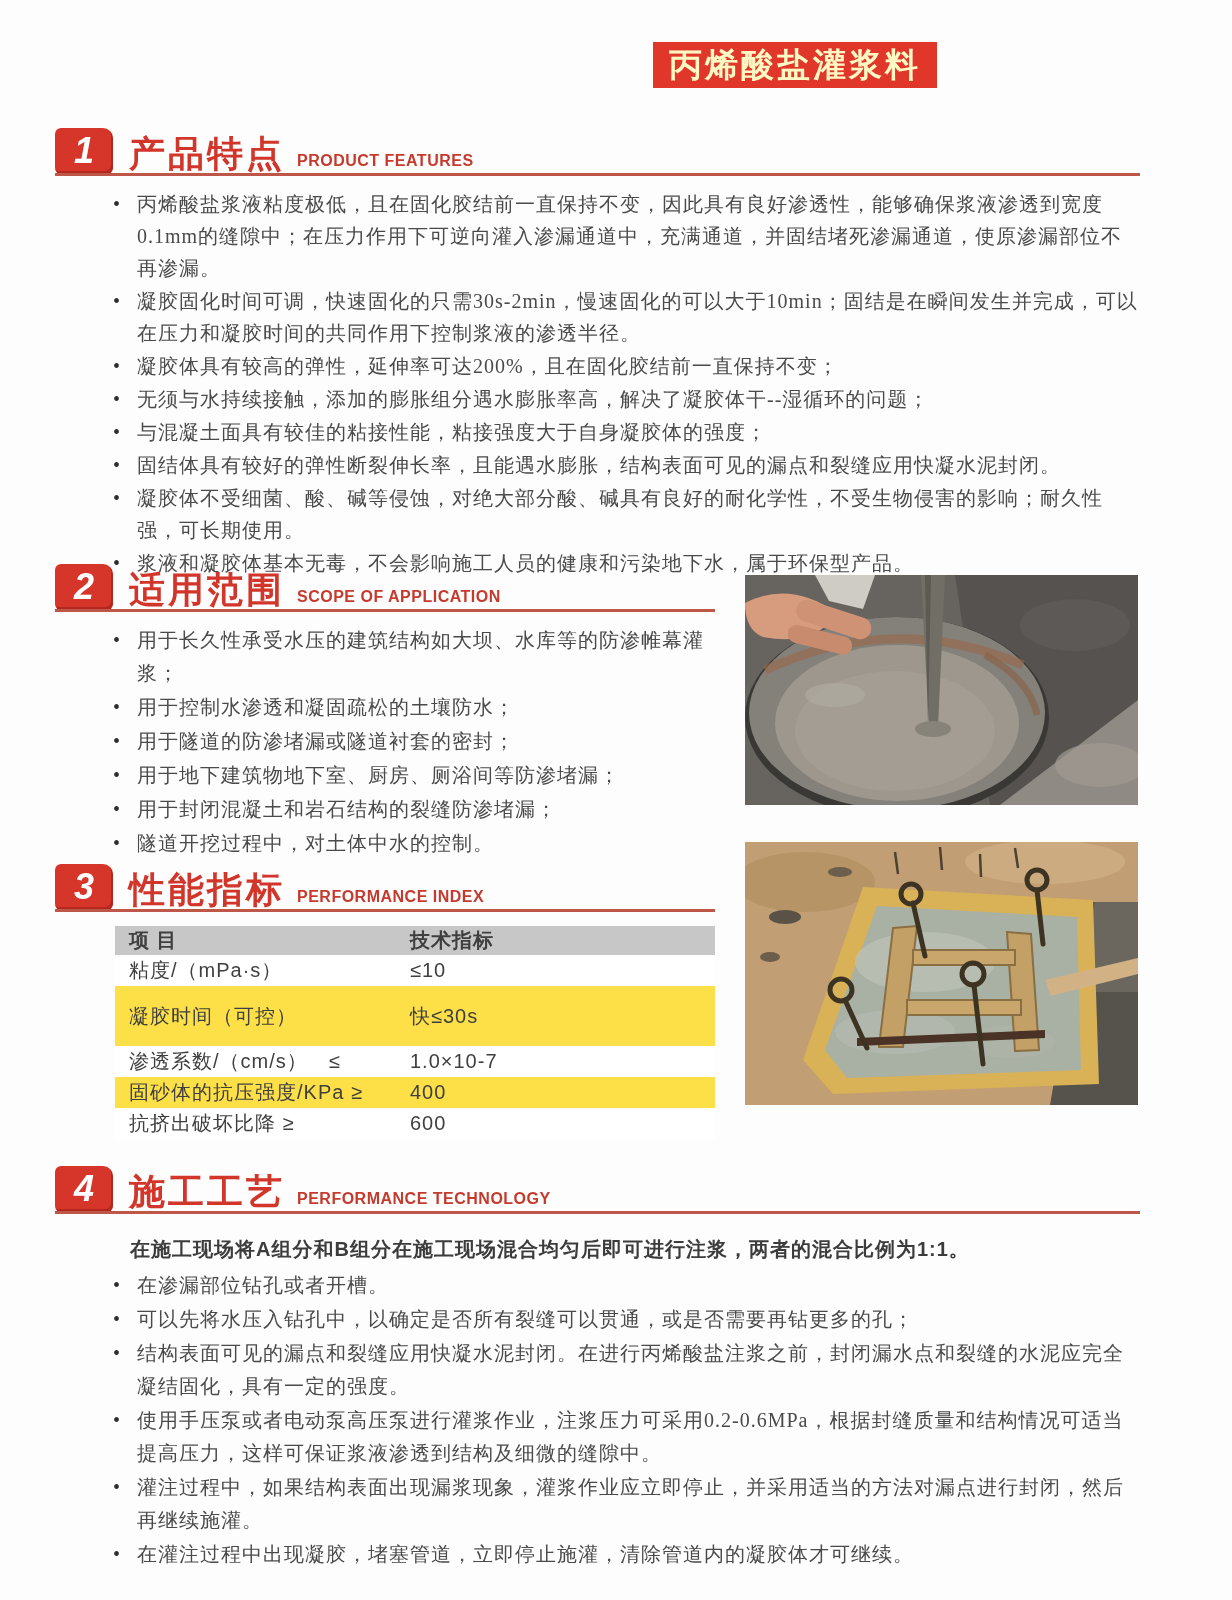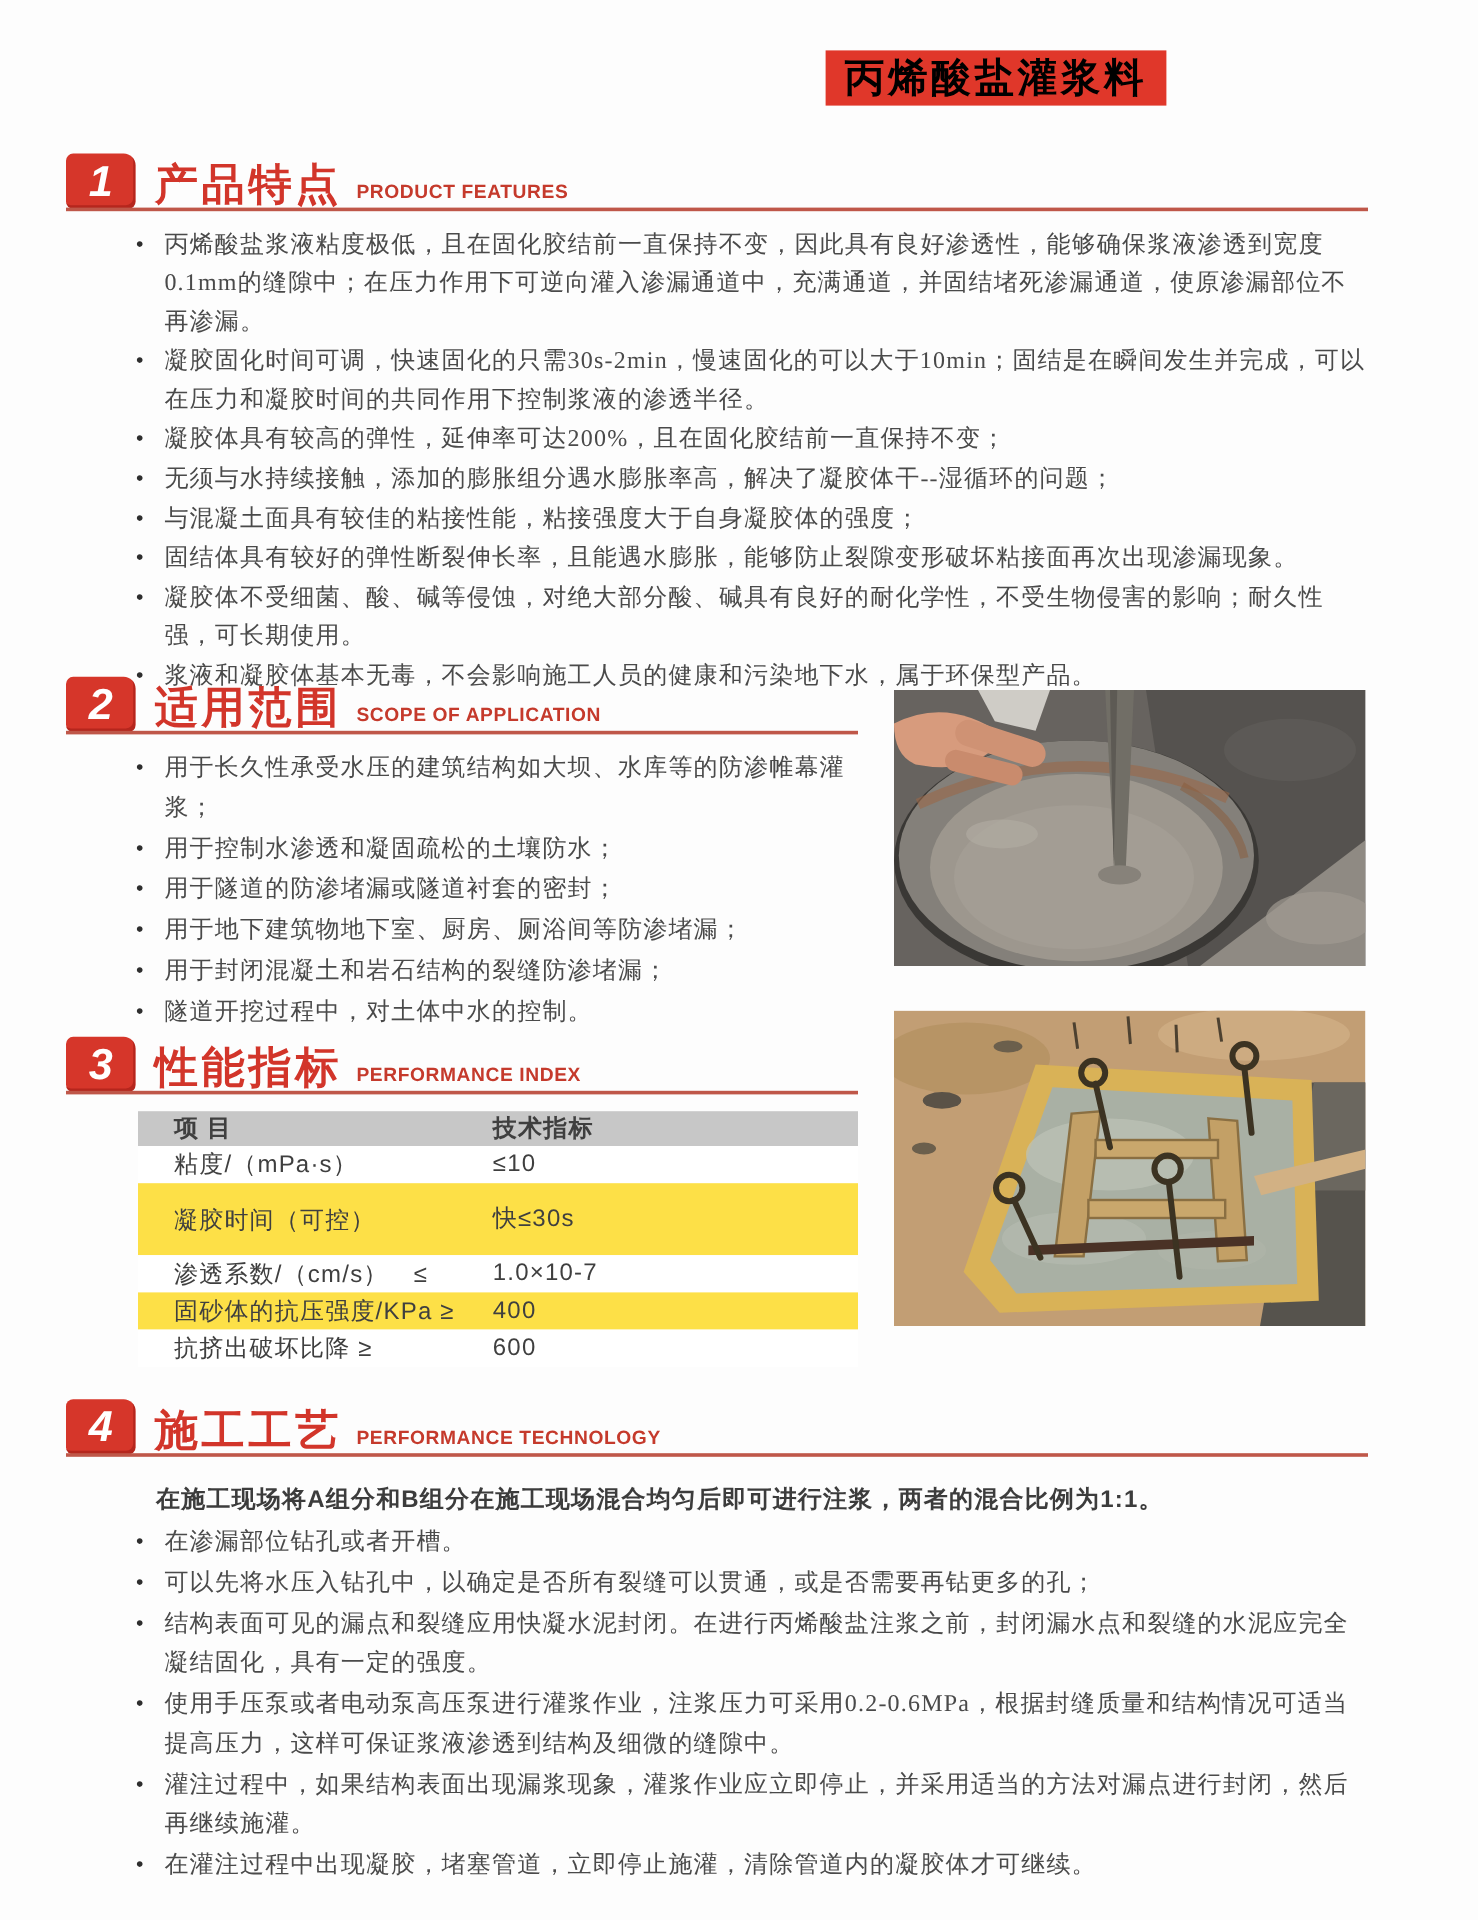--- a/index.html
+++ b/index.html
@@ -6,22 +6,22 @@
     --red:#d2352a;
     --red2:#c53a2c;
     --line:#bf5749;
     --text:#4a4a4a;
   }
   *{box-sizing:border-box;margin:0;padding:0;}
   body{background:#ffffff;font-family:"Liberation Sans", sans-serif;}
   .page{position:relative;width:1232px;height:1600px;background:#fdfdfd;overflow:hidden;}
 
   
-  .banner{position:absolute;left:688px;top:42px;height:46px;background:#e0372a;
-    color:#000000;font-size:33px;font-weight:bold;letter-spacing:3px;
+  .banner{position:absolute;left:653px;top:42px;height:46px;background:#e0372a;
+    color:#fef9c3;font-size:33px;font-weight:bold;letter-spacing:3px;
     display:flex;align-items:center;padding:0 16px;}
 
   
   .sec{position:absolute;left:55px;width:1085px;}
   .sec-header{position:relative;height:50px;display:flex;align-items:flex-end;}
   .num{width:58px;height:46px;margin-bottom:-2px;background:#d6362a;border-radius:6px 10px 6px 6px;
     display:flex;align-items:center;justify-content:center;
     font-style:italic;font-weight:bold;font-size:36px;color:#fff;
     box-shadow:inset -2px -3px 0 rgba(120,10,5,.35);}
   .t-cn{margin-left:16px;font-size:36px;font-weight:bold;color:var(--red);line-height:1;letter-spacing:3px;}
@@ -35,21 +35,21 @@
   .bullets li::before{content:"•";position:absolute;left:6px;top:0;color:#2e2e2e;}
   .sec2 .bullets li, .sec4 .bullets li{line-height:33px;}
 
   .sec1{top:122px;}
   .sec2{top:558px;width:660px;}
   .sec3{top:858px;width:660px;}
   .sec4{top:1160px;}
 
   
   .ptable{margin:18px 0 0 60px;width:600px;font-size:20px;color:#3f3f3f;letter-spacing:1px;}
-  .trow{display:flex;align-items:center;min-height:31px;padding:1px 16px;background:#fff;}
+  .trow{display:flex;align-items:center;min-height:31px;padding:1px 0;background:#fff;}
   .trow.thead{background:#c7c7c7;font-weight:bold;min-height:28px;}
   .trow.alt{background:#fde047;}
   .tc{display:block;}
   .c1{width:295px;padding-left:14px;}
   .c2{width:305px;}
   .tall{min-height:60px;}
   .tall .c2 div{line-height:29px;}
 
   
   .intro{margin:26px 0 4px 75px;font-size:20px;font-weight:bold;color:#3c3c3c;letter-spacing:1px;}
@@ -74,21 +74,21 @@
       <div class="t-cn">产品特点</div>
       <div class="t-en">PRODUCT FEATURES</div>
       <div class="underline"></div>
     </div>
     <ul class="bullets">
       <li>丙烯酸盐浆液粘度极低，且在固化胶结前一直保持不变，因此具有良好渗透性，能够确保浆液渗透到宽度0.1mm的缝隙中；在压力作用下可逆向灌入渗漏通道中，充满通道，并固结堵死渗漏通道，使原渗漏部位不再渗漏。</li>
       <li>凝胶固化时间可调，快速固化的只需30s-2min，慢速固化的可以大于10min；固结是在瞬间发生并完成，可以在压力和凝胶时间的共同作用下控制浆液的渗透半径。</li>
       <li>凝胶体具有较高的弹性，延伸率可达200%，且在固化胶结前一直保持不变；</li>
       <li>无须与水持续接触，添加的膨胀组分遇水膨胀率高，解决了凝胶体干--湿循环的问题；</li>
       <li>与混凝土面具有较佳的粘接性能，粘接强度大于自身凝胶体的强度；</li>
-      <li>固结体具有较好的弹性断裂伸长率，且能遇水膨胀，能够防止裂隙变形破坏粘接面再次出现渗漏现象。</li>
+      <li>固结体具有较好的弹性断裂伸长率，且能遇水膨胀，结构表面可见的漏点和裂缝应用快凝水泥封闭。</li>
       <li>凝胶体不受细菌、酸、碱等侵蚀，对绝大部分酸、碱具有良好的耐化学性，不受生物侵害的影响；耐久性强，可长期使用。</li>
       <li>浆液和凝胶体基本无毒，不会影响施工人员的健康和污染地下水，属于环保型产品。</li>
     </ul>
   </section>
 
   <section class="sec sec2">
     <div class="sec-header">
       <div class="num">2</div>
       <div class="t-cn">适用范围</div>
       <div class="t-en">SCOPE OF APPLICATION</div>

